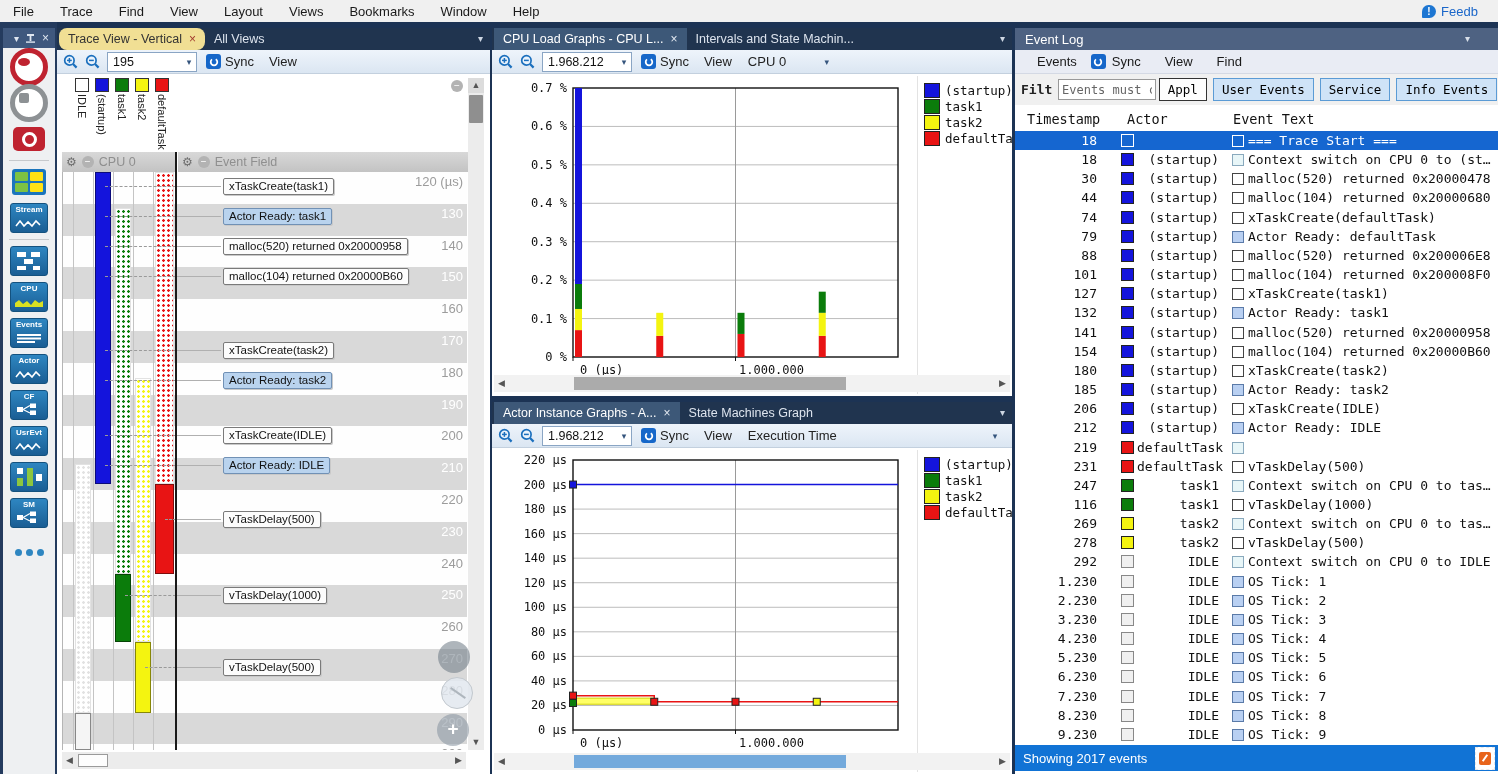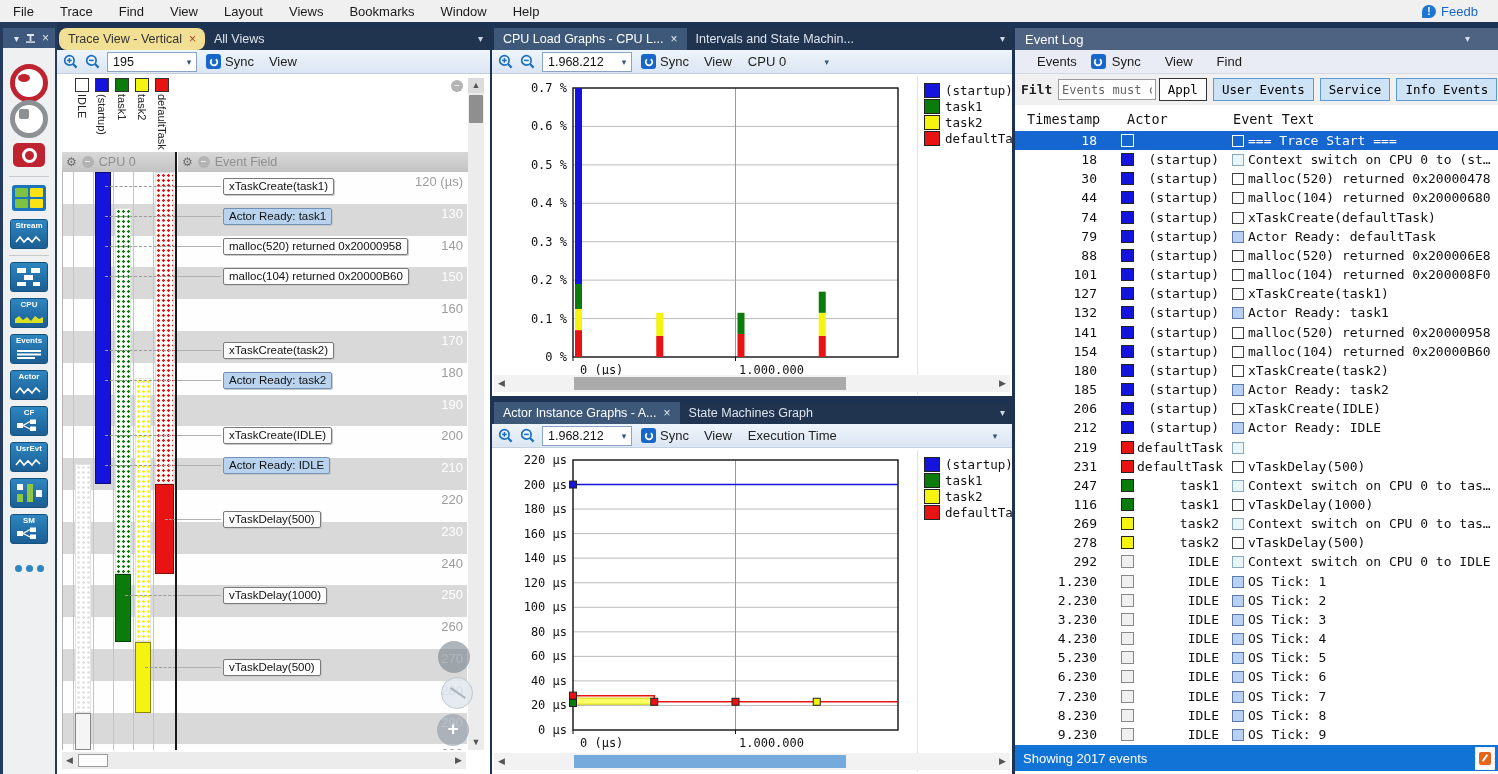--- a/index.html
+++ b/index.html
@@ -13,21 +13,21 @@
             color:#1a66c9;font-size:13px;width:76px;overflow:hidden;}
   .fbic{width:14px;height:13px;border-radius:7px 7px 7px 1px;background:#1d76d2;color:#fff;
         font-size:10px;line-height:13px;text-align:center;font-weight:bold;flex:0 0 auto;}
   .fbic::after{content:"!";}
   
   .sidebar{position:absolute;left:0;top:22px;width:57px;height:752px;background:#243b5e;}
   .side-head{position:absolute;left:3px;top:6px;right:2px;height:20px;background:#3f587e;
              display:flex;align-items:center;justify-content:flex-end;gap:7px;padding-right:6px;color:#dfe6f0;}
   .sh-caret{font-size:10px;}
   .sh-x{font-size:12px;line-height:12px;}
-  .side-list{position:absolute;left:3px;top:26px;right:2px;bottom:0;background:#eef0f2;padding-top:16px;overflow:hidden;}
+  .side-list{position:absolute;left:3px;top:26px;right:2px;bottom:0;background:#eef0f2;padding-top:0;overflow:hidden;}
   .side-slot{width:44px;height:34px;margin:2px auto;display:flex;align-items:center;justify-content:center;}
   .sdiv{width:40px;height:1px;background:#c6c9cc;margin:4px auto;}
   .icon-record{width:28px;height:28px;border-radius:50%;border:5px solid #bf2330;position:relative;background:#fff;}
   .icon-record i{position:absolute;left:3px;top:5px;width:12px;height:8px;border-radius:50%;background:#bf2330;}
   .icon-stop{width:28px;height:28px;border-radius:50%;border:5px solid #8d9194;position:relative;background:#fff;}
   .icon-stop i{position:absolute;left:4px;top:4px;width:10px;height:10px;border-radius:2px;background:#8d9194;}
   .icon-cam{width:32px;height:24px;background:#bf2330;border-radius:5px;display:flex;align-items:center;justify-content:center;}
   .icon-cam i{width:9px;height:9px;border-radius:50%;border:3px solid #fff;}
   .badge{width:36px;height:28px;background:linear-gradient(#2e86c1,#1a5e94);border:1px solid #14527f;border-radius:3px;
          display:flex;flex-direction:column;align-items:center;justify-content:center;overflow:hidden;}

